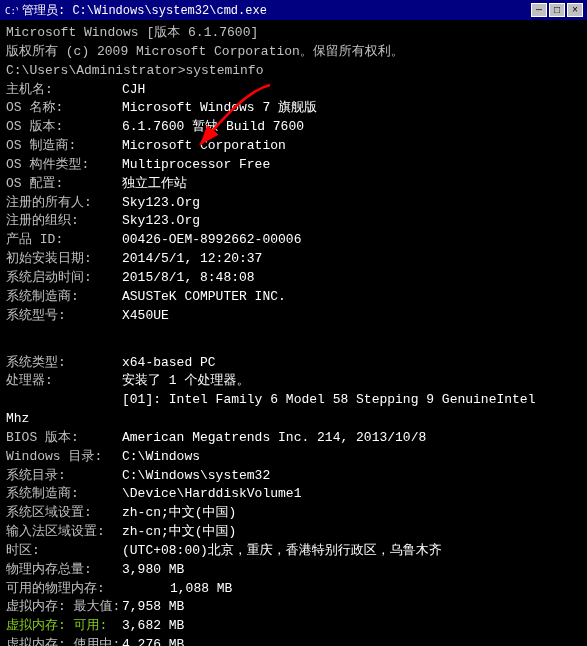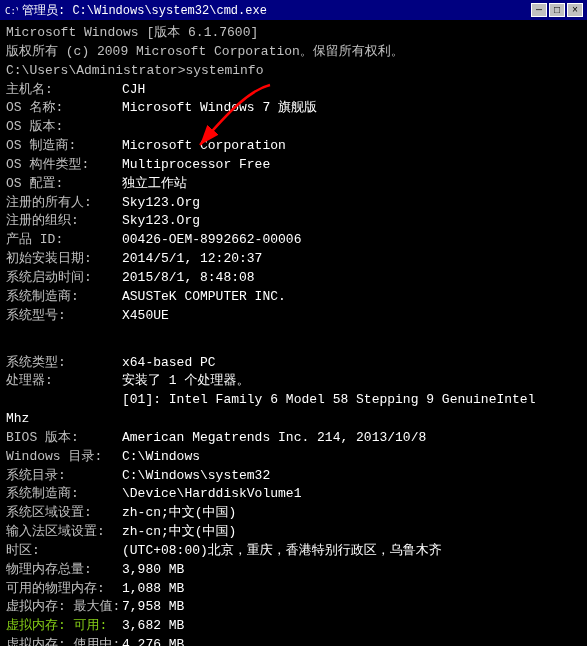--- a/index.html
+++ b/index.html
@@ -95,21 +95,21 @@
 <div class="terminal">
 
   <div id="terminal-lines">
       <div class="line">Microsoft Windows [版本 6.1.7600]</div>
       <div class="line">版权所有 (c) 2009 Microsoft Corporation。保留所有权利。</div>
       <div class="line"></div>
       <div class="line">C:\Users\Administrator&gt;systeminfo</div>
       <div class="line"></div>
       <div style="white-space: pre; line-height: 1.45; display: flex;"><span style="display: inline-block; min-width: 116px; color: rgb(192, 192, 192);">主机名:</span><span style="color: rgb(255, 255, 255);">CJH</span></div>
       <div style="white-space: pre; line-height: 1.45; display: flex;"><span style="display: inline-block; min-width: 116px; color: rgb(192, 192, 192);">OS 名称:</span><span style="color: rgb(255, 255, 255);">Microsoft Windows 7 旗舰版</span></div>
-      <div style="white-space: pre; line-height: 1.45; display: flex;"><span style="display: inline-block; min-width: 116px; color: rgb(192, 192, 192);">OS 版本:</span></div>
+      <div style="white-space: pre; line-height: 1.45; display: flex;"><span style="display: inline-block; min-width: 116px; color: rgb(192, 192, 192);">OS 版本:</span><span style="color: rgb(255, 255, 255);">6.1.7600 暂缺 Build 7600</span></div>
       <div style="white-space: pre; line-height: 1.45; display: flex;"><span style="display: inline-block; min-width: 116px; color: rgb(192, 192, 192);">OS 制造商:</span><span style="color: rgb(255, 255, 255);">Microsoft Corporation</span></div>
       <div style="white-space: pre; line-height: 1.45; display: flex;"><span style="display: inline-block; min-width: 116px; color: rgb(192, 192, 192);">OS 构件类型:</span><span style="color: rgb(255, 255, 255);">Multiprocessor Free</span></div>
       <div style="white-space: pre; line-height: 1.45; display: flex;"><span style="display: inline-block; min-width: 116px; color: rgb(192, 192, 192);">OS 配置:</span><span style="color: rgb(255, 255, 255);">独立工作站</span></div>
       <div style="white-space: pre; line-height: 1.45; display: flex;"><span style="display: inline-block; min-width: 116px; color: rgb(192, 192, 192);">注册的所有人:</span><span style="color: rgb(255, 255, 255);">Sky123.Org</span></div>
       <div style="white-space: pre; line-height: 1.45; display: flex;"><span style="display: inline-block; min-width: 116px; color: rgb(192, 192, 192);">注册的组织:</span><span style="color: rgb(255, 255, 255);">Sky123.Org</span></div>
       <div style="white-space: pre; line-height: 1.45; display: flex;"><span style="display: inline-block; min-width: 116px; color: rgb(192, 192, 192);">产品 ID:</span><span style="color: rgb(255, 255, 255);">00426-OEM-8992662-00006</span></div>
       <div style="white-space: pre; line-height: 1.45; display: flex;"><span style="display: inline-block; min-width: 116px; color: rgb(192, 192, 192);">初始安装日期:</span><span style="color: rgb(255, 255, 255);">2014/5/1, 12:20:37</span></div>
       <div style="white-space: pre; line-height: 1.45; display: flex;"><span style="display: inline-block; min-width: 116px; color: rgb(192, 192, 192);">系统启动时间:</span><span style="color: rgb(255, 255, 255);">2015/8/1, 8:48:08</span></div>
       <div style="white-space: pre; line-height: 1.45; display: flex;"><span style="display: inline-block; min-width: 116px; color: rgb(192, 192, 192);">系统制造商:</span><span style="color: rgb(255, 255, 255);">ASUSTeK COMPUTER INC.</span></div>
       <div style="white-space: pre; line-height: 1.45; display: flex;"><span style="display: inline-block; min-width: 116px; color: rgb(192, 192, 192);">系统型号:</span><span style="color: rgb(255, 255, 255);">X450UE</span></div>
@@ -118,21 +118,21 @@
       <div style="white-space: pre; line-height: 1.45; display: flex;"><span style="display: inline-block; min-width: 116px; color: rgb(192, 192, 192);"></span><span style="color: rgb(255, 255, 255);">[01]: Intel Family 6 Model 58 Stepping 9 GenuineIntel</span></div>
       <div style="white-space: pre; line-height: 1.45; display: flex; flex-direction: column;"><span style="display: inline-block; min-width: 116px; color: rgb(192, 192, 192);"></span><span style="color: rgb(255, 255, 255);">Mhz</span></div>
       <div style="white-space: pre; line-height: 1.45; display: flex;"><span style="display: inline-block; min-width: 116px; color: rgb(192, 192, 192);">BIOS 版本:</span><span style="color: rgb(255, 255, 255);">American Megatrends Inc. 214, 2013/10/8</span></div>
       <div style="white-space: pre; line-height: 1.45; display: flex;"><span style="display: inline-block; min-width: 116px; color: rgb(192, 192, 192);">Windows 目录:</span><span style="color: rgb(255, 255, 255);">C:\Windows</span></div>
       <div style="white-space: pre; line-height: 1.45; display: flex;"><span style="display: inline-block; min-width: 116px; color: rgb(192, 192, 192);">系统目录:</span><span style="color: rgb(255, 255, 255);">C:\Windows\system32</span></div>
       <div style="white-space: pre; line-height: 1.45; display: flex;"><span style="display: inline-block; min-width: 116px; color: rgb(192, 192, 192);">系统制造商:</span><span style="color: rgb(255, 255, 255);">\Device\HarddiskVolume1</span></div>
       <div style="white-space: pre; line-height: 1.45; display: flex;"><span style="display: inline-block; min-width: 116px; color: rgb(192, 192, 192);">系统区域设置:</span><span style="color: rgb(255, 255, 255);">zh-cn;中文(中国)</span></div>
       <div style="white-space: pre; line-height: 1.45; display: flex;"><span style="display: inline-block; min-width: 116px; color: rgb(192, 192, 192);">输入法区域设置:</span><span style="color: rgb(255, 255, 255);">zh-cn;中文(中国)</span></div>
       <div style="white-space: pre; line-height: 1.45; display: flex;"><span style="display: inline-block; min-width: 116px; color: rgb(192, 192, 192);">时区:</span><span style="color: rgb(255, 255, 255);">(UTC+08:00)北京，重庆，香港特别行政区，乌鲁木齐</span></div>
       <div style="white-space: pre; line-height: 1.45; display: flex;"><span style="display: inline-block; min-width: 116px; color: rgb(192, 192, 192);">物理内存总量:</span><span style="color: rgb(255, 255, 255);">3,980 MB</span></div>
-      <div style="white-space: pre; line-height: 1.45; display: flex;"><span style="display: inline-block; min-width: 116px; color: rgb(192, 192, 192);">可用的物理内存:</span><span style="color: rgb(255, 255, 255);">1,088 MB</span></div>
+      <div style="white-space: pre; line-height: 1.45; display: flex; gap: 48px;"><span style="display: inline-block; min-width: 116px; color: rgb(192, 192, 192);">可用的物理内存:</span><span style="color: rgb(255, 255, 255);">1,088 MB</span></div>
       <div style="white-space: pre; line-height: 1.45; display: flex;"><span style="display: inline-block; min-width: 116px; color: rgb(192, 192, 192);">虚拟内存: 最大值:</span><span style="color: rgb(255, 255, 255);">7,958 MB</span></div>
       <div style="white-space: pre; line-height: 1.45; display: flex;"><span style="display: inline-block; min-width: 116px; color: #84cc16;">虚拟内存: 可用:</span><span style="color: rgb(255, 255, 255);">3,682 MB</span></div>
       <div style="white-space: pre; line-height: 1.45; display: flex;"><span style="display: inline-block; min-width: 116px; color: rgb(192, 192, 192);">虚拟内存: 使用中:</span><span style="color: rgb(255, 255, 255);">4,276 MB</span></div>
       <div style="white-space: pre; line-height: 1.45; display: flex;"><span style="display: inline-block; min-width: 116px; color: rgb(192, 192, 192);">页面文件位置:</span><span style="color: rgb(255, 255, 255);">C:\pagefile.sys</span></div>
       <div style="white-space: pre; line-height: 1.45; display: flex;"><span style="display: inline-block; min-width: 116px; color: rgb(192, 192, 192);">域:</span><span style="color: rgb(255, 255, 255);">WORKGROUP</span></div>
     </div>
 
   <div class="arrow-container">
     <svg class="arrow-svg" viewBox="0 0 120 80">
       <defs>

